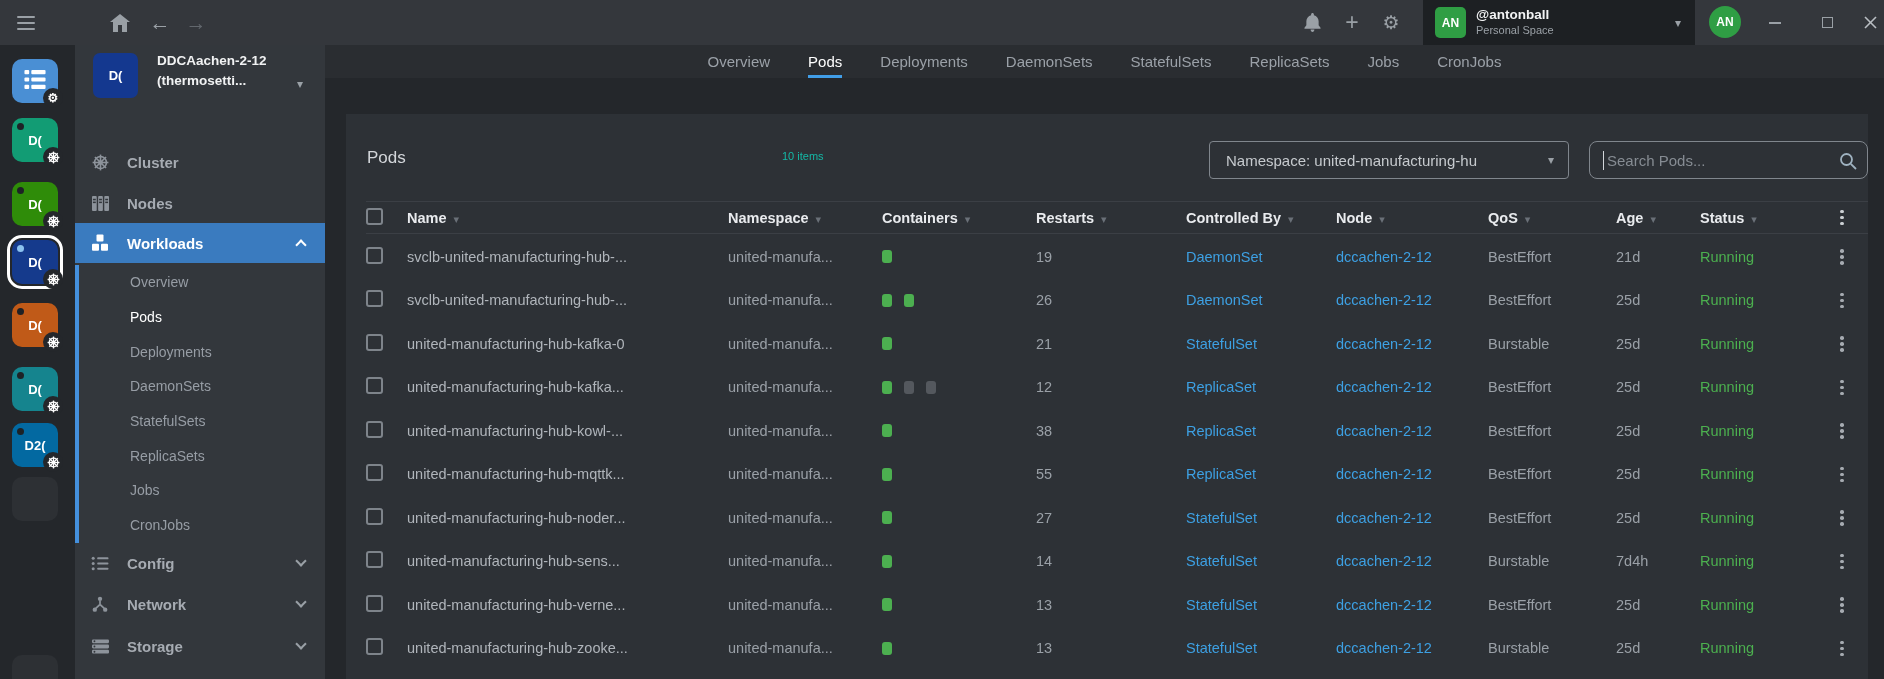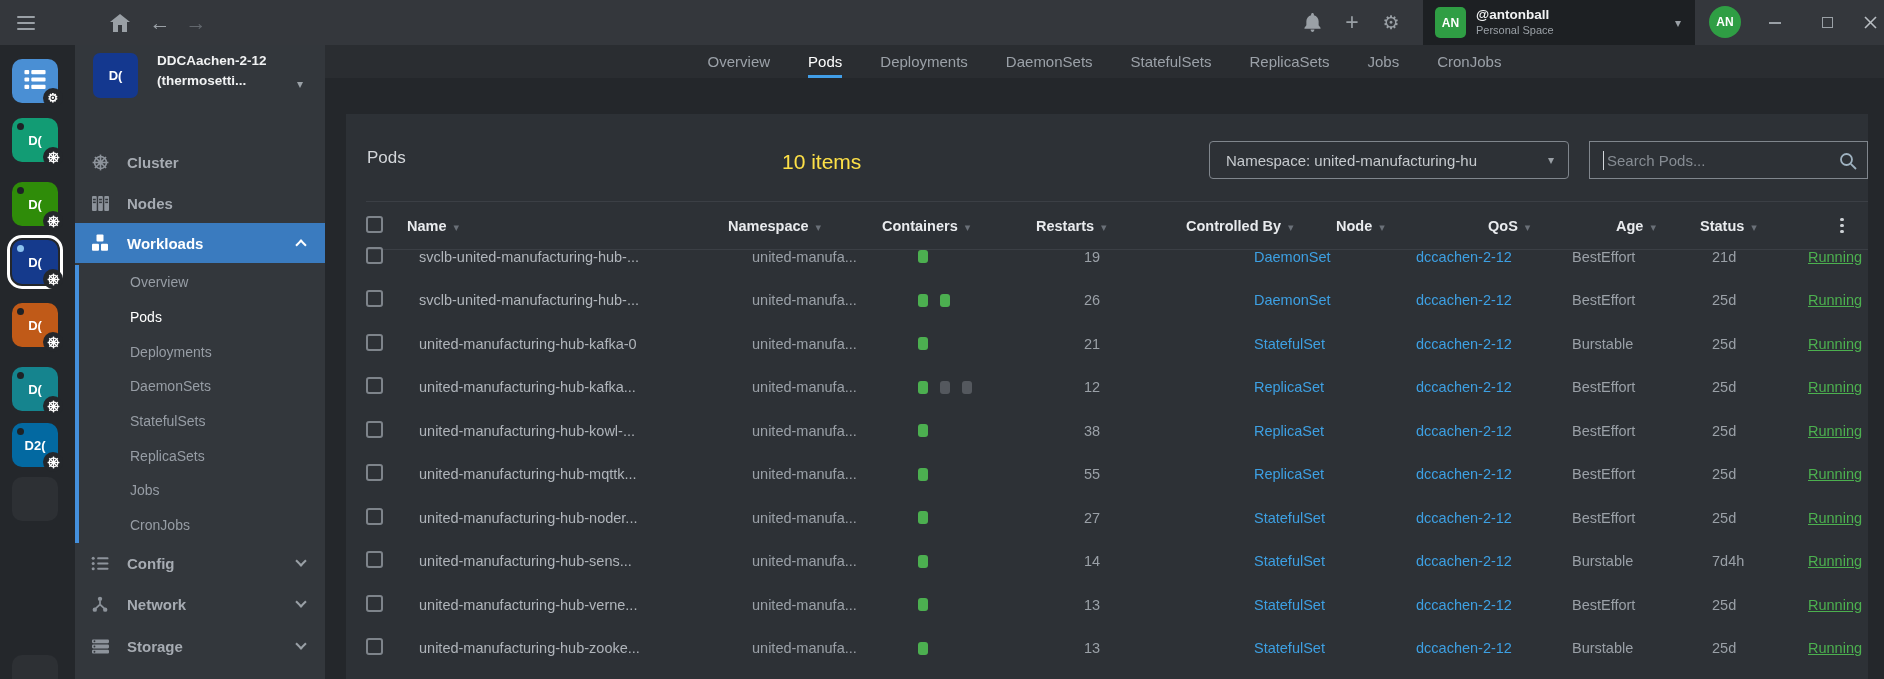--- a/index.html
+++ b/index.html
@@ -62,43 +62,43 @@
   
   #main{position:absolute;left:325px;top:45px;width:1559px;height:634px;}
   #tabbar{position:absolute;left:0;top:0;width:1559px;height:33px;background:#2a2d31;
     display:flex;justify-content:center;gap:38px;}
   .tab{height:33px;display:flex;align-items:center;color:#9ba1a8;font-size:15px;border-bottom:3px solid transparent;padding-top:2px;}
   .tab.active{color:#ffffff;border-bottom-color:#419ee8;}
 
   #card{position:absolute;left:21px;top:69px;width:1522px;height:565px;background:#2d3136;}
   #toolbar{position:absolute;left:0;top:0;width:1522px;height:87px;}
   #list-title{position:absolute;left:21px;top:34px;color:#d3d6da;font-size:17px;}
-  #items-count{position:absolute;left:436px;top:36px;color:#fde047;font-size:21px;}
+  #items-count{position:absolute;left:436px;top:36px;color:#14b8a6;font-size:11px;}
   #ns-filter{position:absolute;left:863px;top:27px;width:360px;height:38px;border:1px solid #80868d;border-radius:4px;
     display:flex;align-items:center;color:#c6cace;font-size:15px;padding-left:16px;}
   #ns-caret{position:absolute;right:14px;color:#9aa0a6;font-size:12px;}
-  #searchbox{position:absolute;left:1243px;top:27px;width:279px;height:38px;border:1px solid #80868d;border-radius:0;}
+  #searchbox{position:absolute;left:1243px;top:27px;width:279px;height:38px;border:1px solid #80868d;border-radius:8px;}
   #searchbox input{position:absolute;left:0;top:0;width:100%;height:100%;background:transparent;border:none;outline:none;
     color:#c6cace;font-size:15px;padding-left:17px;}
   #searchbox input::placeholder{color:#868c93;}
   #search-caret{position:absolute;left:13px;top:9px;width:1px;height:19px;background:#d2d6da;}
   #search-icon{position:absolute;right:10px;top:10px;}
 
   .grid-cols{display:grid;grid-template-columns:41px 321px 154px 154px 150px 150px 152px 128px 84px 132px 36px;align-items:center;}
-  #thead{position:absolute;left:20px;top:87px;width:1502px;height:49px;border-top:1px solid #3b3f45;border-bottom:1px solid #3b3f45;}
+  #thead{position:absolute;left:20px;top:87px;width:1502px;height:33px;border-top:1px solid #3b3f45;border-bottom:1px solid #3b3f45;}
   .hcell{color:#e9ebee;font-size:14.5px;font-weight:bold;white-space:nowrap;}
   .sort-caret{color:#6a7078;font-size:11px;margin-left:7px;font-weight:normal;}
   #tbody{position:absolute;left:20px;top:121px;width:1502px;}
-  .trow{height:43.5px;gap:12px;}
+  .trow{height:43.5px;}
   .cell{font-size:14.5px;white-space:nowrap;overflow:hidden;}
   .cbx{display:inline-block;width:17px;height:17px;border:2px solid #7e848b;border-radius:3px;}
   .c-name{color:#b0b5bb;}
   .c-dim{color:#9aa0a7;}
-  .c-link{color:#3da0e3;margin-left:8px;}
-  .c-green{color:#4cb04f;text-decoration:underline;}
+  .c-link{color:#3da0e3;}
+  .c-green{color:#4cb04f;}
   .dots{display:flex;gap:12px;}
   .dot{width:10px;height:13px;border-radius:3px;}
   .kebab{display:flex;flex-direction:column;gap:2.5px;align-items:center;width:20px;}
   .kebab i{width:3.5px;height:3.5px;border-radius:50%;background:#a6abb1;display:block;}
   .kebab.bright i{background:#ccd0d4;}
 </style>
 </head>
 <body>
 
 <div id="stage">

